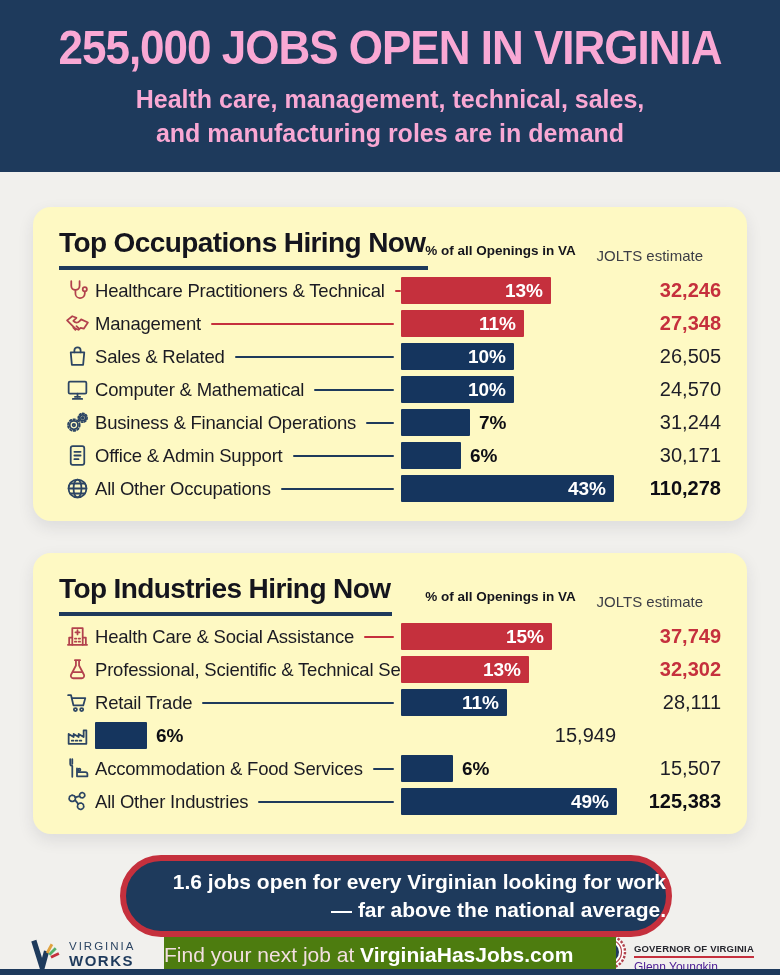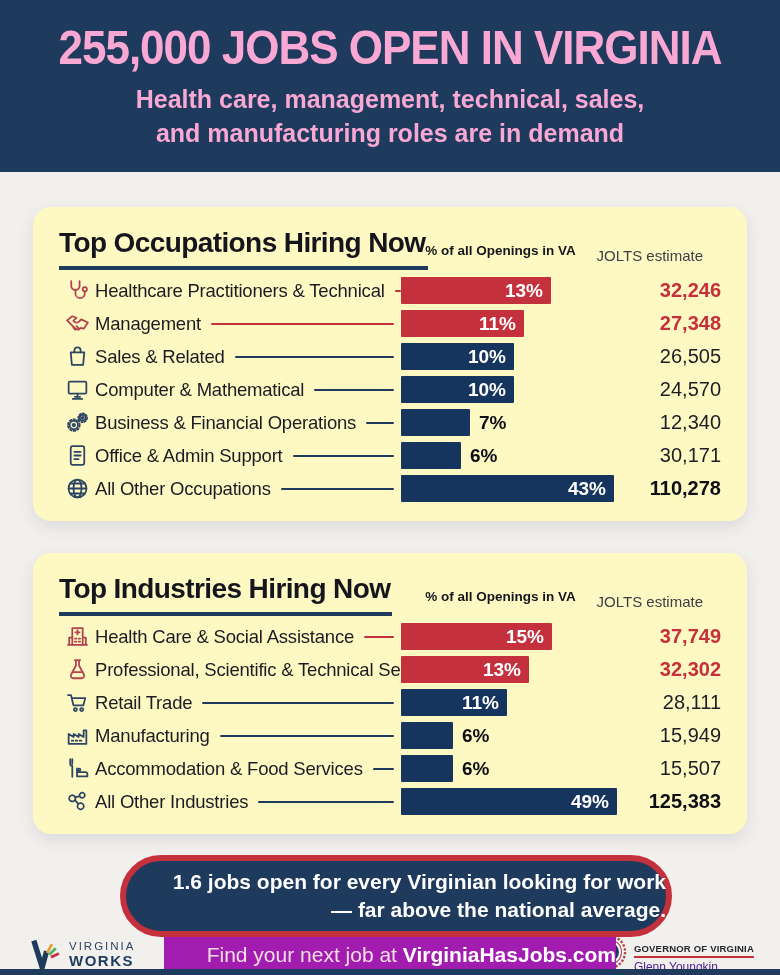--- a/index.html
+++ b/index.html
@@ -73,21 +73,21 @@
   .callout{
     position:absolute;left:120px;width:540px;top:855px;height:70px;
     background:#1e3a5c;border:6px solid #c5303d;border-radius:48px;
     display:flex;flex-direction:column;align-items:flex-end;justify-content:center;
     color:#fff;text-align:center;font-weight:700;font-size:21px;line-height:1.32;
     box-sizing:content-box;z-index:3;
   }
   
   .banner{
     position:absolute;left:164px;width:452px;top:928px;height:47px;
-    background:#a21caf;z-index:2;display:flex;align-items:flex-end;justify-content:flex-end;
+    background:#4d7c0f;z-index:2;display:flex;align-items:flex-end;justify-content:flex-start;
     padding-bottom:8px;box-sizing:border-box;
   }
   .banner-text{font-size:21px;color:#f3dfe1;white-space:nowrap;}
   .banner-text b{color:#ffffff;font-weight:800;}
   .bottom-strip{position:absolute;left:0;right:0;bottom:0;height:6px;background:#1e3a5c;z-index:4;}
   
   .va-works{position:absolute;left:28px;top:936px;display:flex;align-items:center;gap:7px;z-index:1;}
   .va-works-text{display:flex;flex-direction:column;line-height:1.1;}
   .vw-line1{font-size:11.5px;letter-spacing:2px;color:#2c4563;font-weight:500;}
   .vw-line2{font-size:15px;letter-spacing:1.5px;color:#1e3a5c;font-weight:800;}
@@ -200,21 +200,21 @@
           </svg>
         </span>
         <div class="label-wrap">
           <span class="row-label">Business &amp; Financial Operations</span>
           <span class="leader"></span>
         </div>
         <div class="bar-cell">
           <span class="pct-out" style="left: 78px;">7%</span>
           <div class="bar" style="width: 69px; background: rgb(21, 53, 94);"></div>
         </div>
-        <div class="est">12,340</div>
+        <div class="est">31,244</div>
       </div>
       <div class="row">
         <span class="icon-cell">
           <svg viewBox="0 0 24 24" fill="none" stroke-width="1.7" stroke-linecap="round" stroke-linejoin="round" stroke="#2c4563">
             <rect x="5.5" y="3" width="13" height="18" rx="2"></rect>
             <path d="M9 8.5h6M9 12h6M9 15.5h4"></path>
           </svg>
         </span>
         <div class="label-wrap">
           <span class="row-label">Office &amp; Admin Support</span>
@@ -310,24 +310,20 @@
         </div>
         <div class="est">28,111</div>
       </div>
       <div class="row">
         <span class="icon-cell">
           <svg viewBox="0 0 24 24" fill="none" stroke-width="1.7" stroke-linecap="round" stroke-linejoin="round" stroke="#2c4563">
             <path d="M3.5 20V10.5l4.8 3v-3l4.8 3v-3l4.8 3V7h2.6v13z"></path>
             <path d="M6.5 17h1.6M10.3 17h1.6M14.1 17h1.6"></path>
           </svg>
         </span>
-        <div class="label-wrap">
-          <span class="row-label">Manufacturing</span>
-          <span class="leader"></span>
-        </div>
         <div class="bar-cell">
           <span class="pct-out" style="left: 61px;">6%</span>
           <div class="bar" style="width: 52px; background: rgb(21, 53, 94);"></div>
         </div>
         <div class="est">15,949</div>
       </div>
       <div class="row">
         <span class="icon-cell">
           <svg viewBox="0 0 24 24" fill="none" stroke-width="1.7" stroke-linecap="round" stroke-linejoin="round" stroke="#2c4563">
             <path d="M5 3v4.5a2 2 0 0 0 2 2V20M7 3v4.5"></path>

